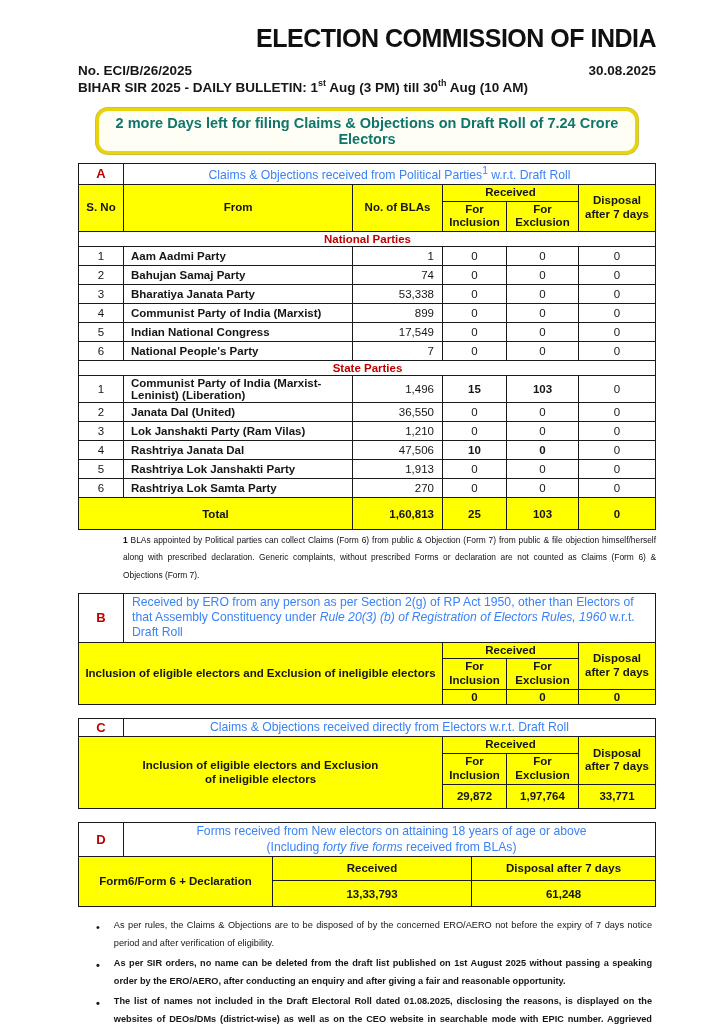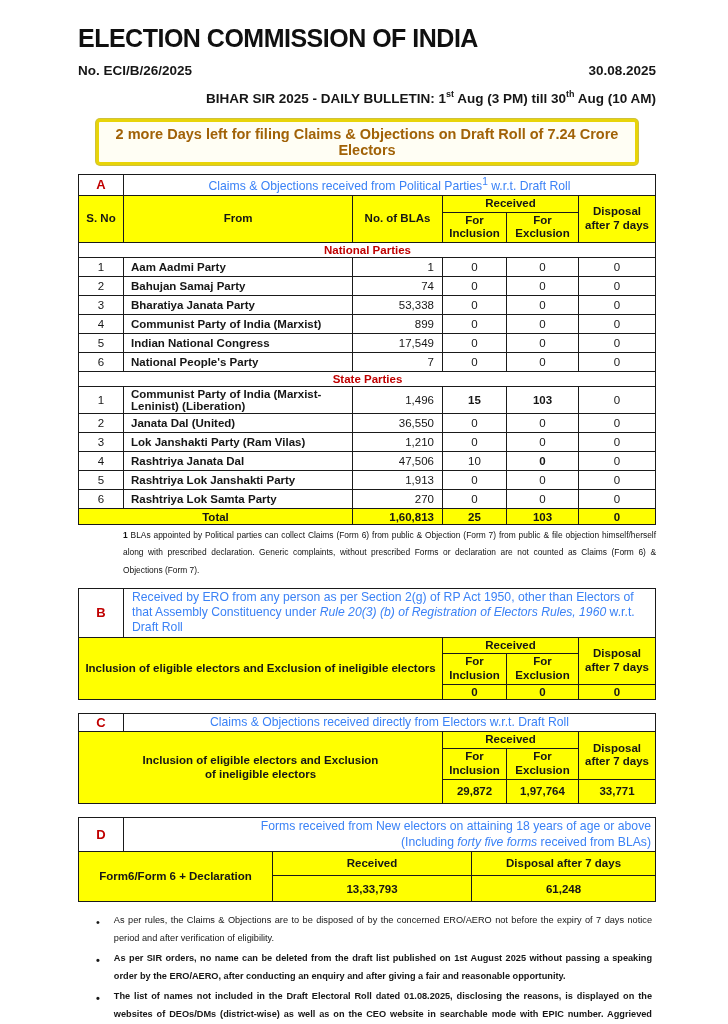--- a/index.html
+++ b/index.html
@@ -5,45 +5,45 @@
   * { box-sizing: border-box; }
   html,body { margin:0; padding:0; }
   body {
     width:728px; height:1024px; background:#ffffff;
     font-family:"Liberation Sans", sans-serif; color:#161616;
     overflow:hidden;
   }
   .page { padding:24px 72px 0 78px; }
 
   
-  .org-title { text-align:left; font-size:25px; font-weight:800; letter-spacing:-0.5px; color:#101010; }
+  .org-title { text-align:right; font-size:25px; font-weight:800; letter-spacing:-0.5px; color:#101010; }
   .address { text-align:center; font-size:14.5px; font-weight:700; font-style:italic; text-decoration:underline; margin-top:8px; }
   .ref-row { display:flex; justify-content:space-between; margin-top:10px; font-size:13.5px; font-weight:700;gap:28px; }
-  .bulletin { text-align:right; font-size:13.5px; font-weight:700; margin-top:11px; }
+  .bulletin { text-align:left; font-size:13.5px; font-weight:700; }
   .bulletin sup { font-size:9px; }
   .banner {
-    margin:13px 18px 0 18px; border:3px solid #e8d409; border-radius:4px;
+    margin:13px 18px 0 18px; border:3px solid #e8d409; border-radius:12px;
     box-shadow:0 0 0 1px #cfc23a; background:#fffef4;
-    color:#a16207; font-size:14.5px; font-weight:700; text-align:center; padding:4px 2px;
+    color:#0f766e; font-size:14.5px; font-weight:700; text-align:center; padding:4px 2px;
   }
 
   
   table { border-collapse:collapse; width:577px; table-layout:fixed; }
   td, th { border:1.6px solid #1a1a1a; padding:1px 4px; font-size:11.5px; vertical-align:middle; }
   .sec-table { margin-top:9px; }
   .yellow { background:#ffff00; }
   .sec-label { text-align:center; font-weight:700; color:#c00000; font-size:13px; }
   .sec-title { text-align:center; font-weight:400; color:#3b82f6; font-size:12.2px; line-height:1.25; }
   .colhead { text-align:center; font-weight:700; line-height:1.2; }
   .party-section { font-weight:700; color:#c00000; text-align:center; padding-left:5px; height:15px; }
   .cell-sno { text-align:center; height:19px; }
   .cell-party { font-weight:700; text-align:left; padding-left:7px; }
   .cell-num { text-align:right; padding-right:8px; }
   .cell-mid { text-align:center; }
-  .total-row td { font-weight:700; height:16px; }
+  .total-row td { font-weight:700; height:32px; }
   .footnote { font-size:8.4px; line-height:2.05; text-align:justify; margin-top:2px; color:#111;margin-left:45px; }
   .desc-cell { text-align:center; font-weight:700; line-height:1.3;margin-top:7px; }
   .val { text-align:center; font-weight:700; }
 
   
   .notes { margin:10px 4px 0 0; }
   .note { display:flex; gap:14px; font-size:9.2px; line-height:1.95; text-align:justify; margin-top:2px; }
   .note .dot { flex:0 0 8px; padding-left:18px; font-size:11px; }
   .note.bold { font-weight:700; }
 </style>
@@ -160,21 +160,21 @@
       <td class="cell-party">Lok Janshakti Party (Ram Vilas)</td>
       <td class="cell-num">1,210</td>
       <td class="cell-mid">0</td>
       <td class="cell-mid">0</td>
       <td class="cell-mid">0</td>
     </tr>
     <tr>
       <td class="cell-sno">4</td>
       <td class="cell-party">Rashtriya Janata Dal</td>
       <td class="cell-num">47,506</td>
-      <td class="cell-mid" style="font-weight:400">10</td>
+      <td class="cell-mid" style="font-weight:700">10</td>
       <td class="cell-mid" style="font-weight:700">0</td>
       <td class="cell-mid">0</td>
     </tr>
     <tr>
       <td class="cell-sno">5</td>
       <td class="cell-party">Rashtriya Lok Janshakti Party</td>
       <td class="cell-num">1,913</td>
       <td class="cell-mid">0</td>
       <td class="cell-mid">0</td>
       <td class="cell-mid">0</td>
@@ -261,21 +261,21 @@
   <table class="sec-table" style="margin-top:13px;">
     <colgroup>
         <col style="width:45px">
         <col style="width:149px">
         <col style="width:199px">
         <col style="width:184px">
       </colgroup>
     <tbody>
         <tr>
       <td class="sec-label">D</td>
-      <td class="sec-title" colspan="3" style="text-align:right;padding-left:8px;line-height:1.3;">
+      <td class="sec-title" colspan="3" style="text-align:center;padding-left:8px;line-height:1.3;">
         <span>Forms received from New electors on attaining 18 years of age or above</span><br>
         <span>(Including </span><i>forty five forms</i><span> received from </span><span>BLAs)</span>
       </td>
     </tr>
     <tr class="yellow" style="height:24px;">
       <td class="desc-cell" colspan="2" rowspan="2">Form6/Form 6 + Declaration</td>
       <td class="colhead">Received</td>
       <td class="colhead">Disposal after 7 days</td>
     </tr>
     <tr class="yellow" style="height:26px;">

